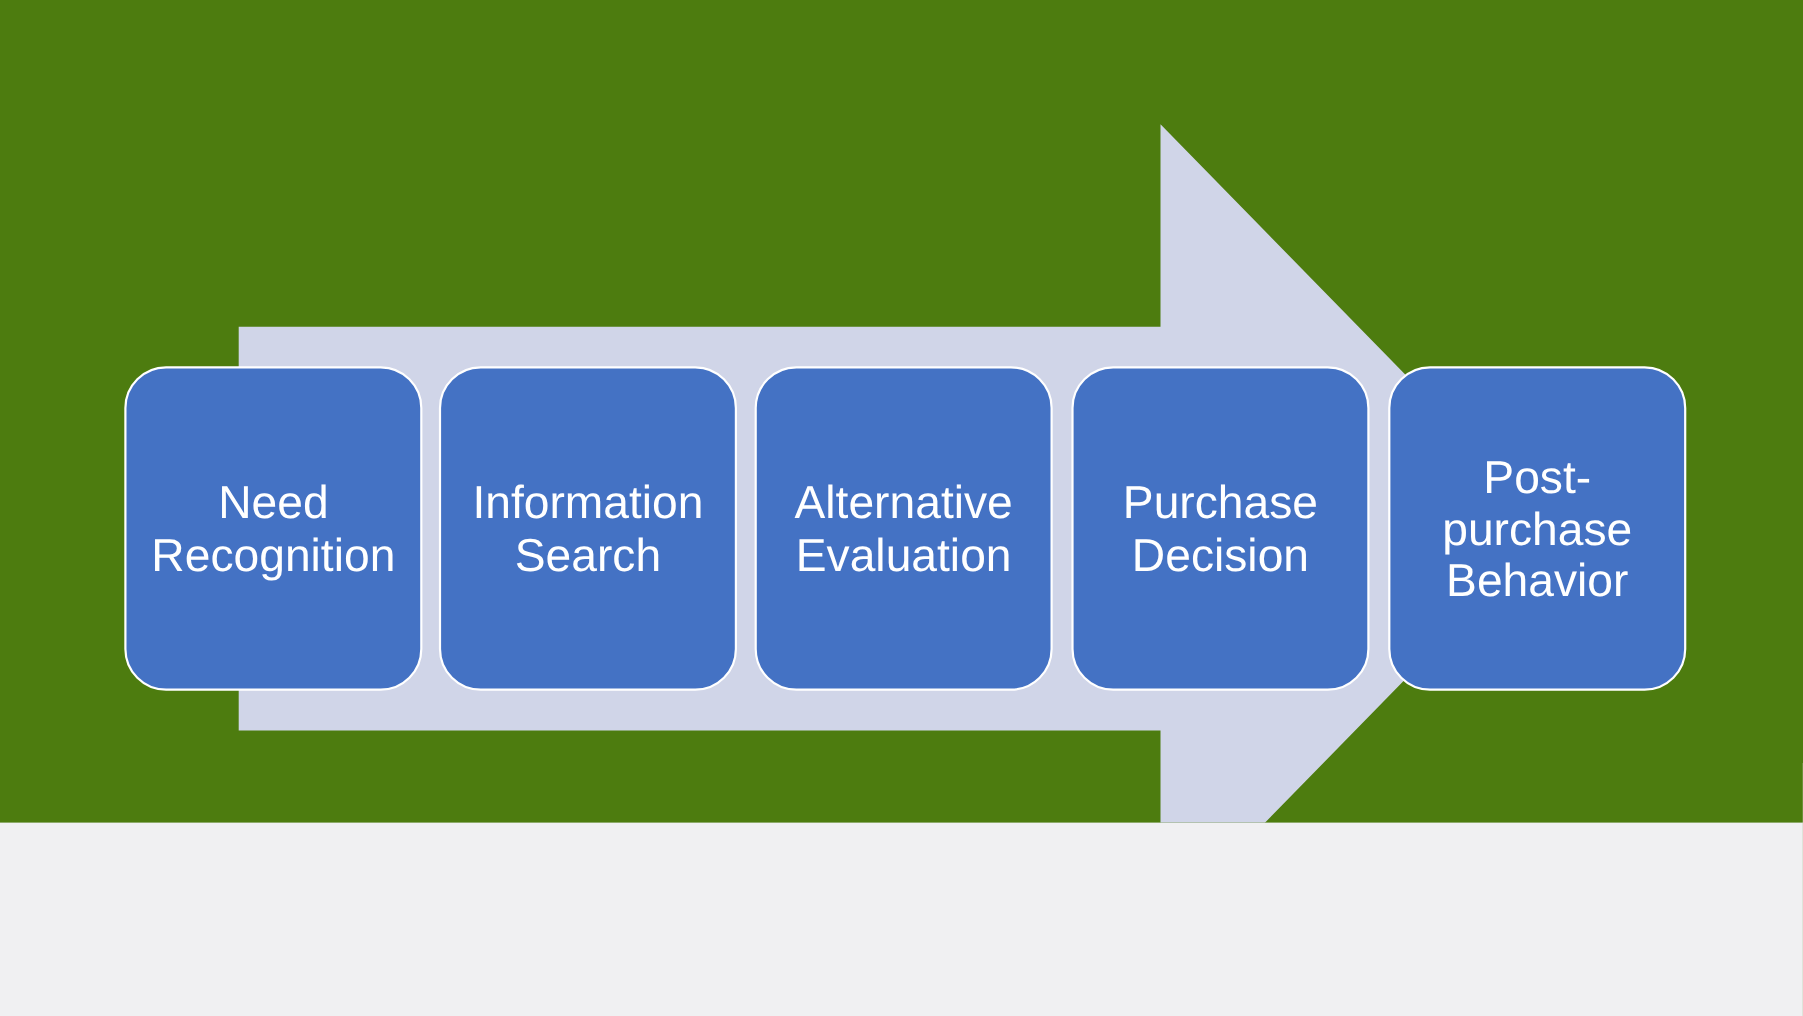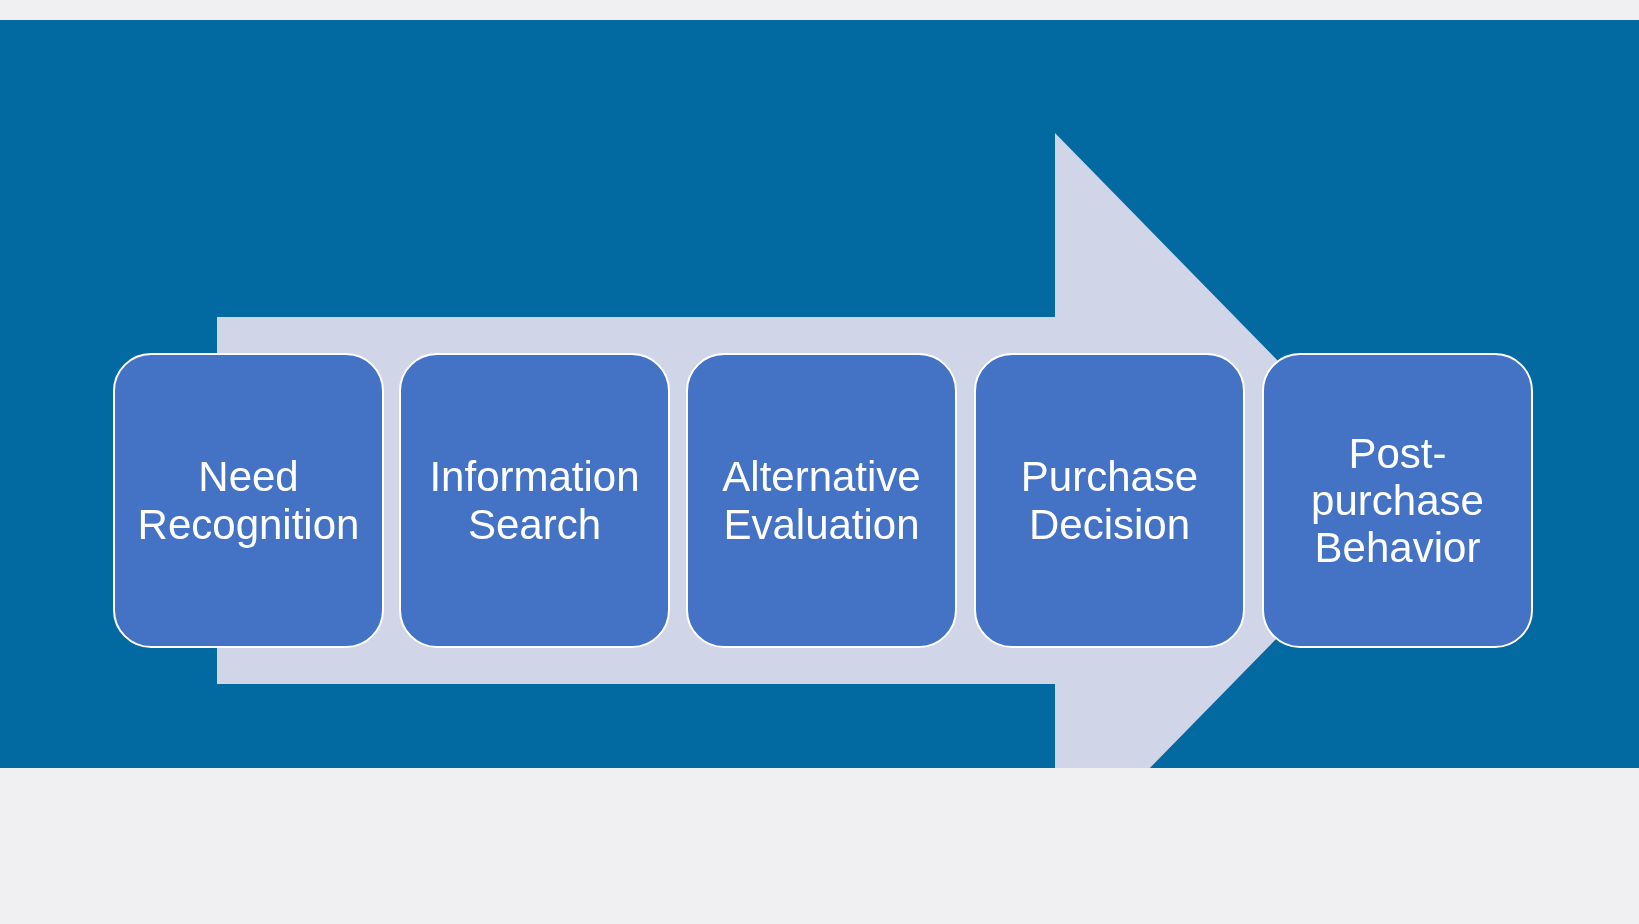--- a/index.html
+++ b/index.html
@@ -5,23 +5,22 @@
   html, body {
     margin: 0;
     padding: 0;
     background: #F0F0F2;
     font-family: "Liberation Sans", "DejaVu Sans", sans-serif;
   }
   .canvas {
     position: relative;
     width: 1639px;
     height: 748px;
-    background: #0369a1;
+    background: #4d7c0f;
     overflow: hidden;
-    margin-top: 20px;
   }
   .arrow-layer {
     position: absolute;
     left: 0;
     top: 0;
     width: 1639px;
     height: 924px;
   }
   .stage {
     position: absolute;

